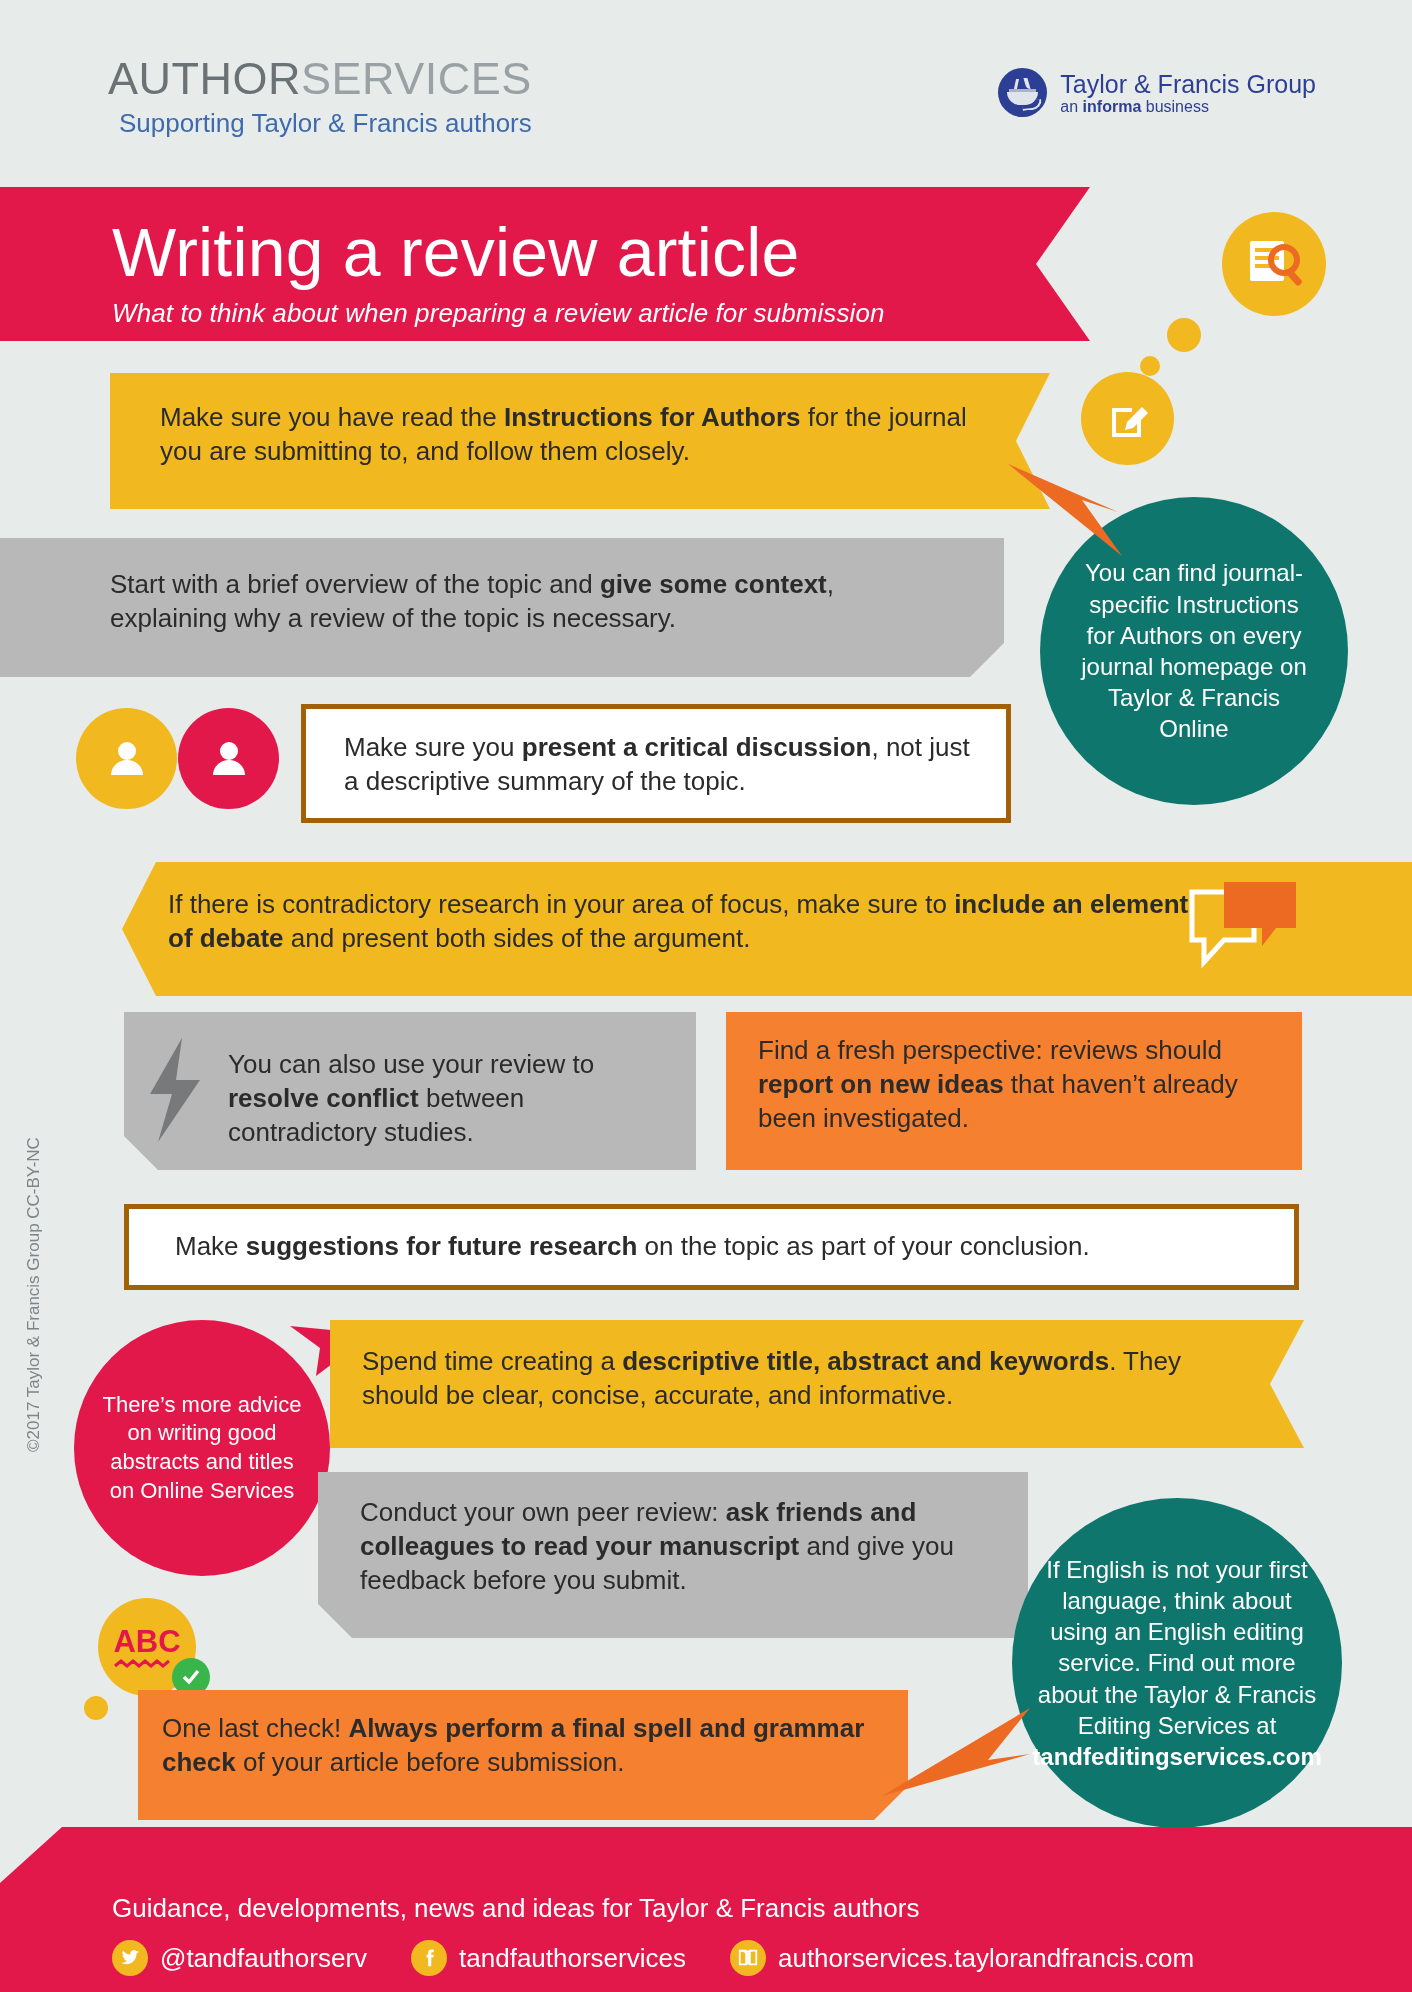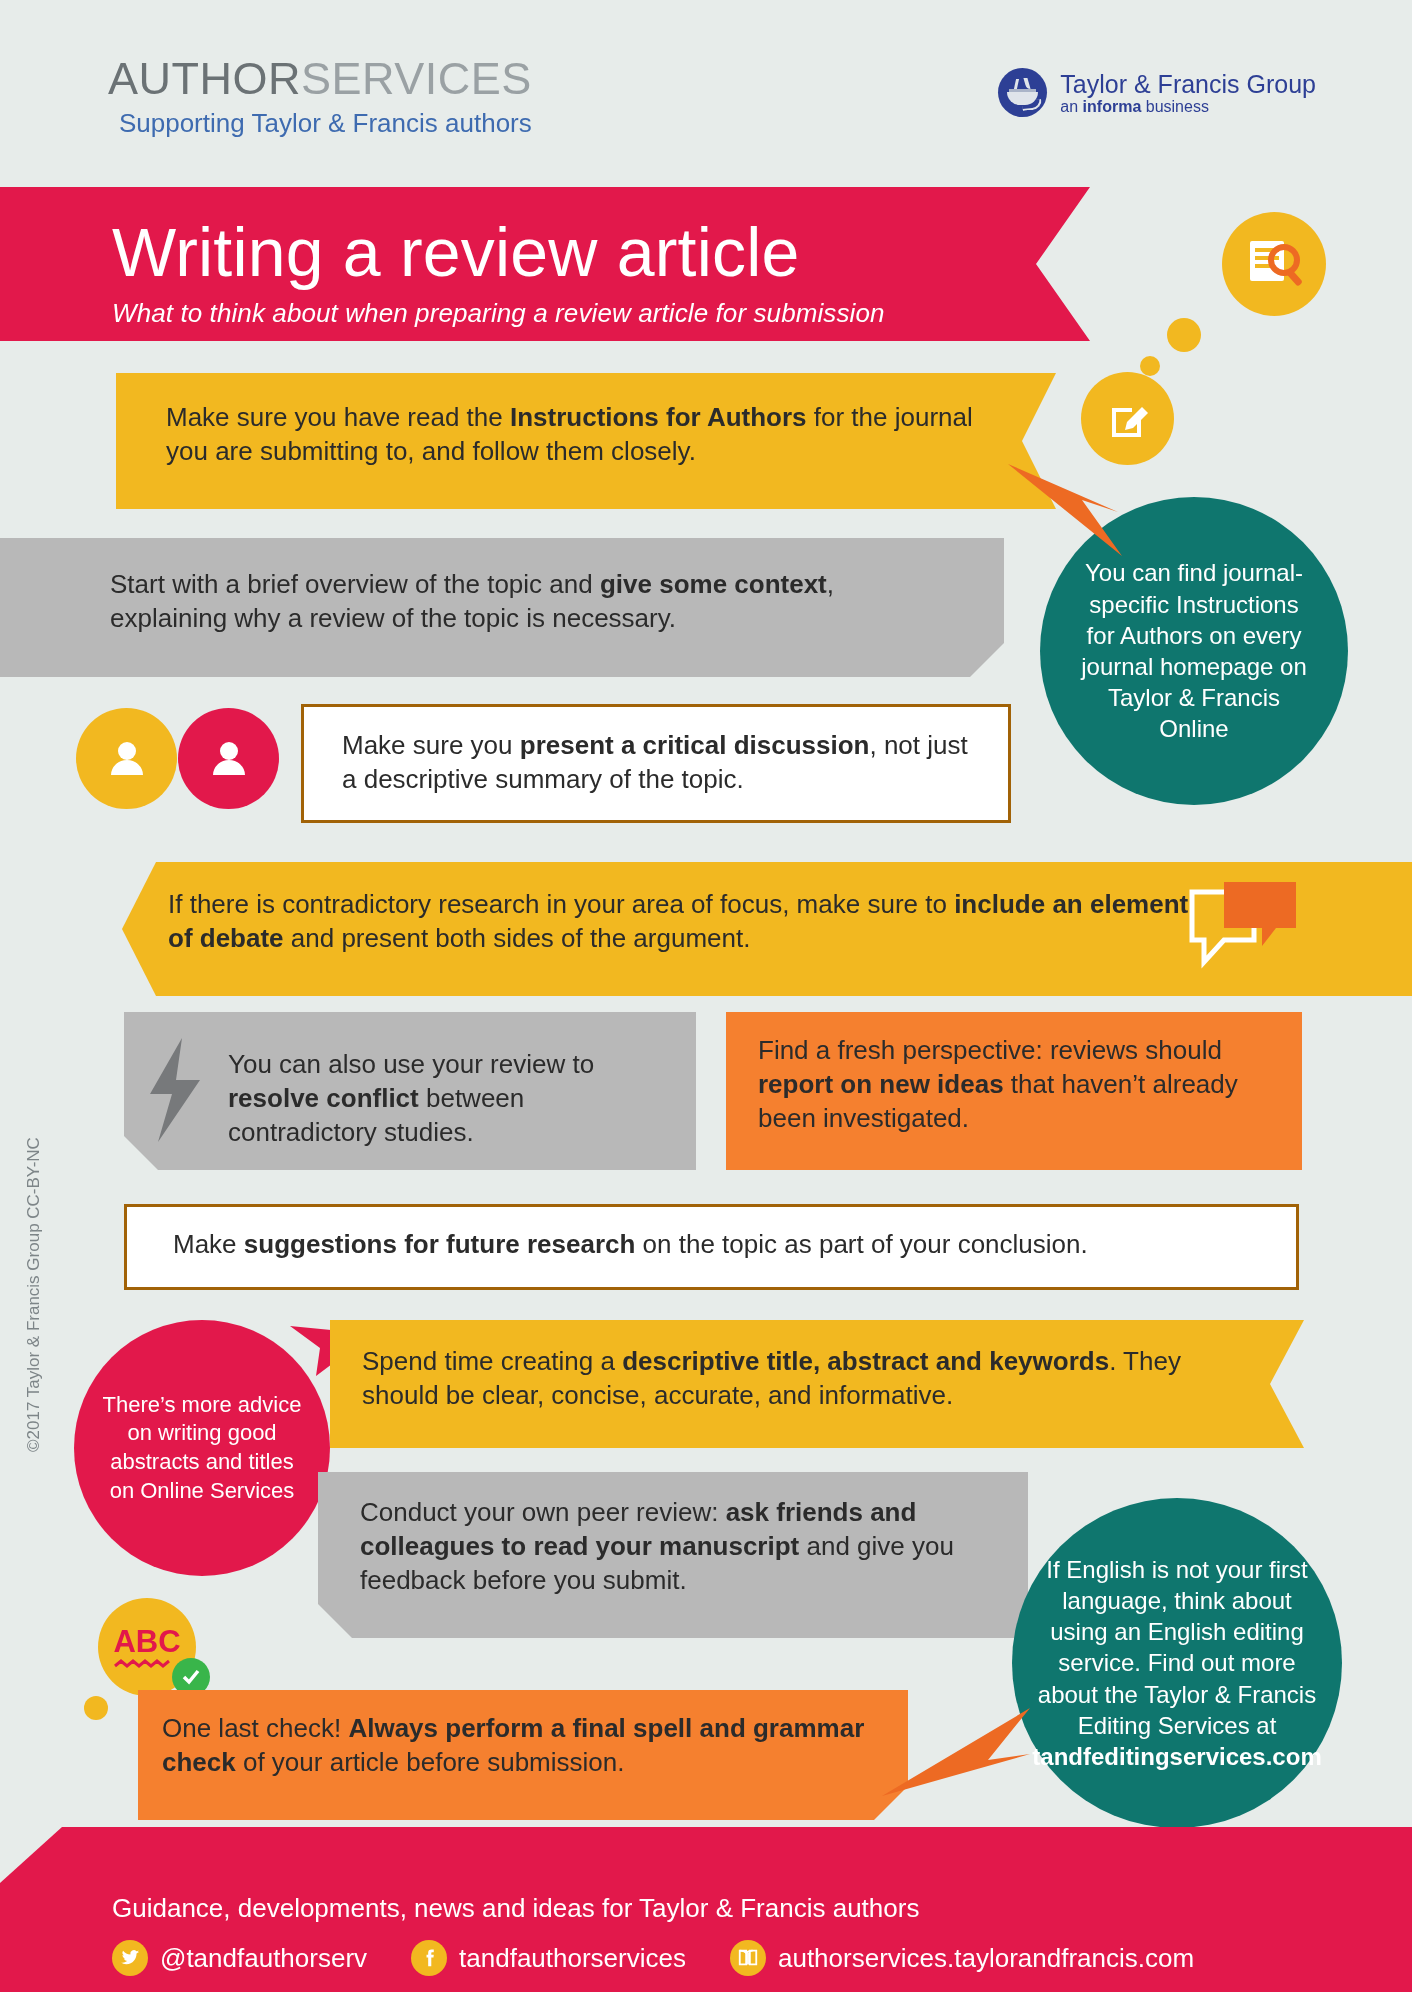--- a/index.html
+++ b/index.html
@@ -139,21 +139,21 @@
   }
   .cornerBR {
     clip-path: polygon(0 0, 100% 0, 100% calc(100% - 34px), calc(100% - 34px) 100%, 0 100%);
   }
 
   .yellow { background: #f2b820; }
   .gray   { background: #b8b8b8; }
   .orange { background: #f5802f; }
   .white-outline {
     background: #ffffff;
-    border: 3px solid #a16207;
+    border: 5px solid #a16207;
   }
 
   
   .circle {
     position: absolute;
     border-radius: 50%;
     color: #fff;
     display: flex;
     align-items: center;
     justify-content: center;
@@ -265,21 +265,21 @@
   <div class="dot" style="left:1167px; top:318px; width:34px; height:34px;"></div>
   <div class="dot" style="left:1140px; top:356px; width:20px; height:20px;"></div>
 
   <div class="icon-circle ic-yellow" style="left:1081px; top:372px; width:93px; height:93px;">
     <svg width="50" height="50" viewBox="0 0 50 50">
       <path d="M9 14 h20 v4 h-16 v21 h21 v-13 h4 v17 h-29 z" fill="#fff"></path>
       <path d="M24 28 l15-15 6 6 -15 15 -8 2 z" fill="#fff"></path>
     </svg>
   </div>
 
-  <div class="box yellow tagR" style="left:116px; top:373px; width:940px; height:136px; padding:28px 80px 0 50px;">
+  <div class="box yellow tagR" style="left:110px; top:373px; width:940px; height:136px; padding:28px 80px 0 50px;">
     <span><span>Make sure you have read the </span><b>Instructions for Authors</b><span> for the journal you are submitting to, and follow them closely.</span></span>
   </div>
 
   <div class="circle c-orange" style="left:1040px; top:497px; width:308px; height:308px; font-size:24px; padding:0 34px;">
     <span>You can find journal-specific Instructions for Authors on every journal homepage on Taylor &amp; Francis Online</span>
   </div>
   <svg style="position:absolute; left:1000px; top:460px; width:130px; height:140px;">
     <path d="M8 4 L122 96 L82 40 L118 52 Z" fill="#ed6a23"></path>
   </svg>
 

